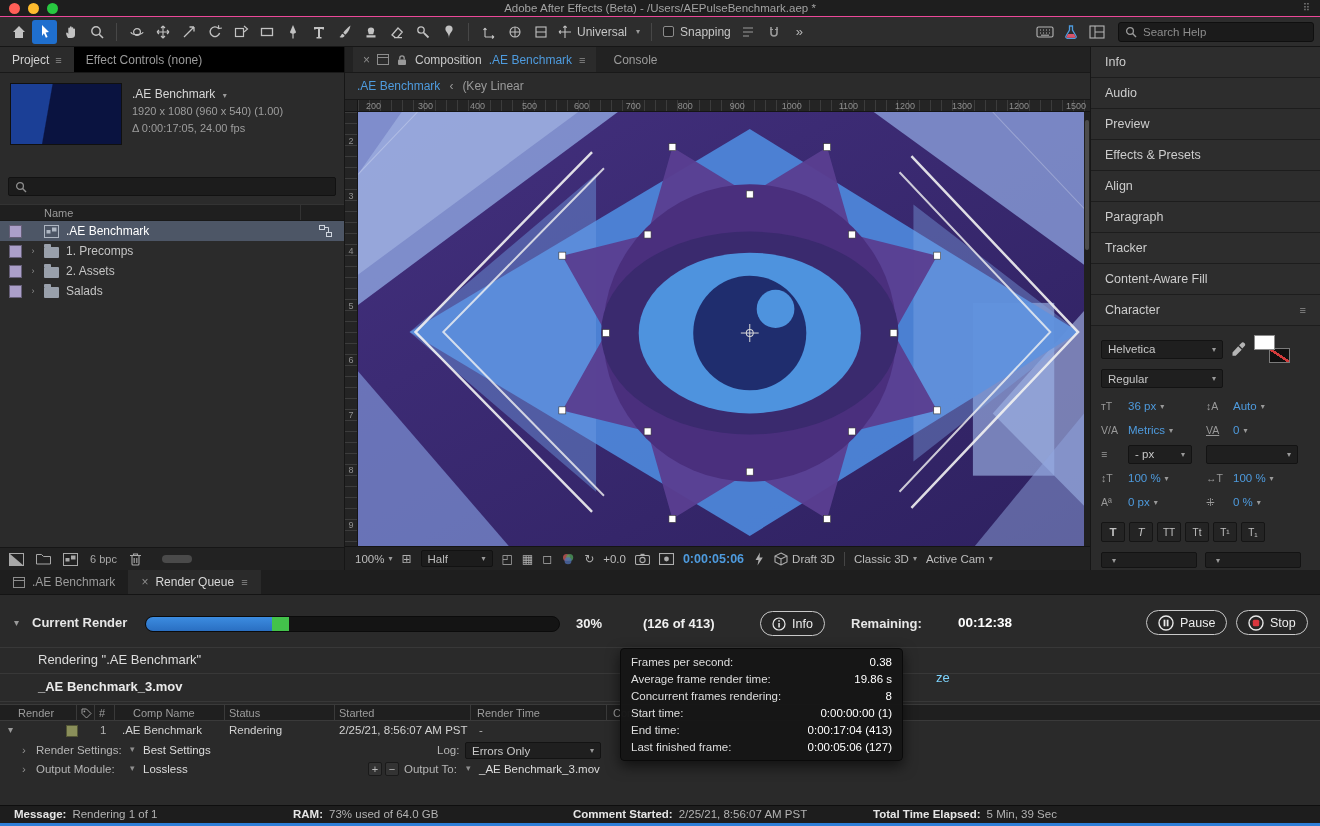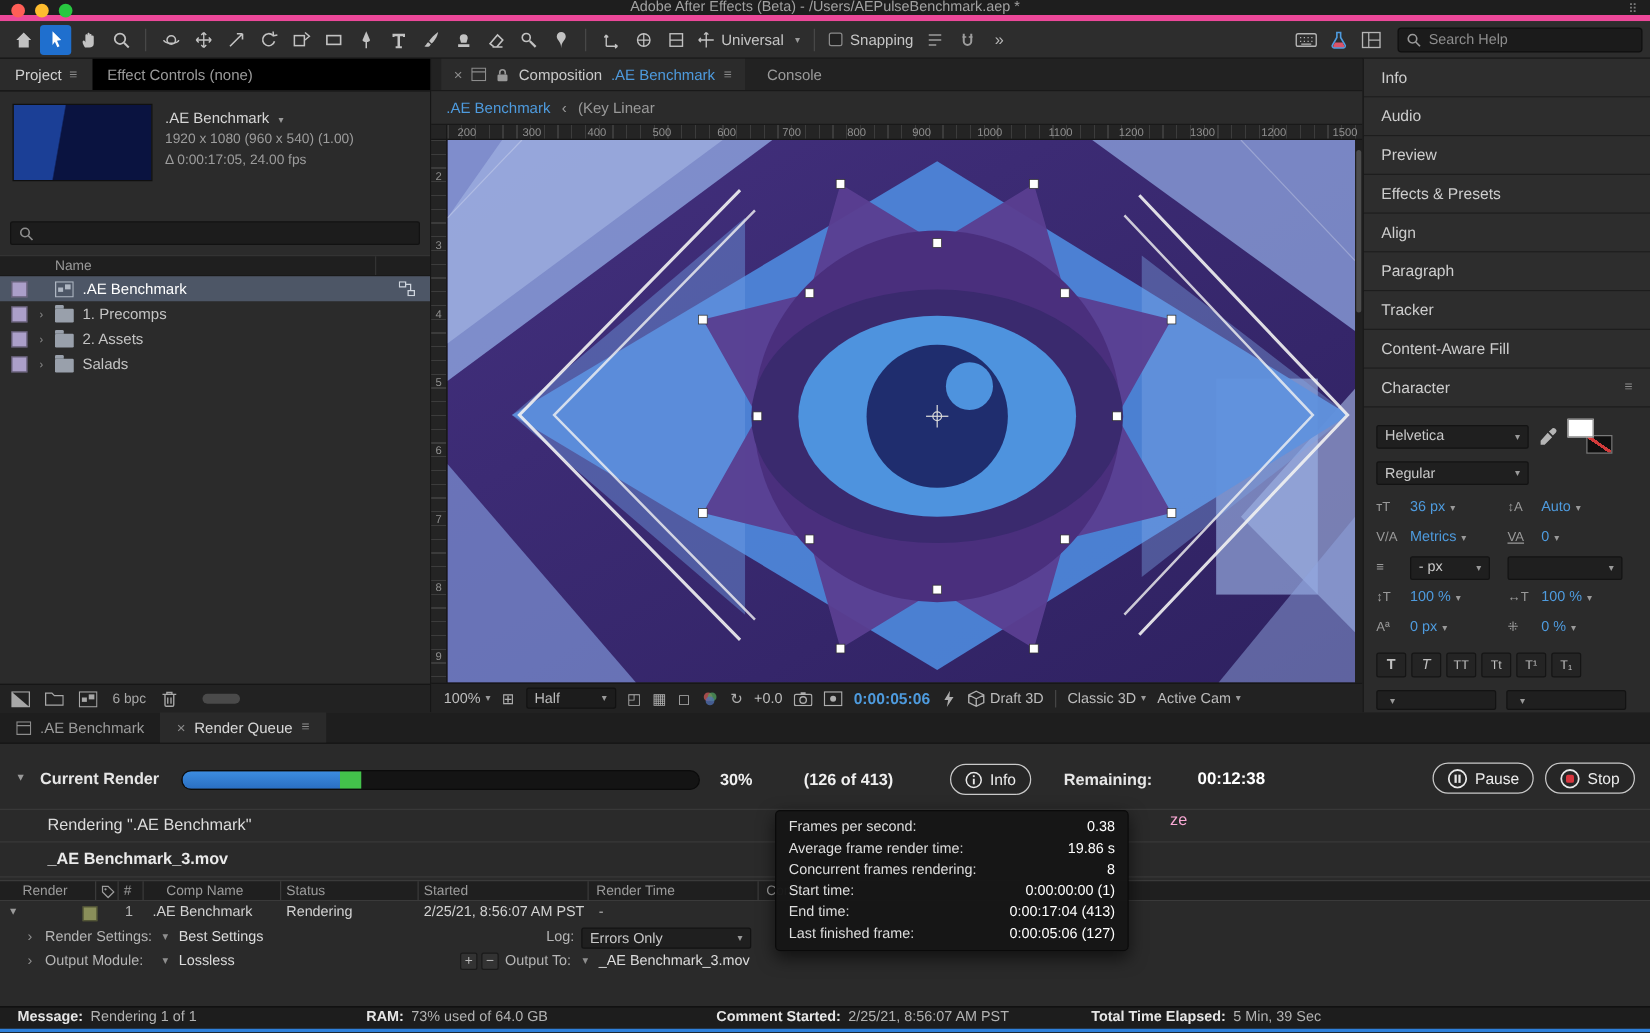--- a/index.html
+++ b/index.html
@@ -3,21 +3,21 @@
 <meta charset="utf-8">
 <style>
 *{box-sizing:border-box;margin:0;padding:0;}
 body{background:#111;font-family:"Liberation Sans","DejaVu Sans",sans-serif;}
 .app{position:relative;width:1320px;height:826px;background:#262626;color:#c6c6c6;font-size:12px;overflow:hidden;}
 svg{display:block;}
 .dd{font-size:8px;color:#9a9a9a;margin-left:4px;}
 .bluev{color:#4e9bde;}
 
 
-.titlebar{position:absolute;top:0;left:0;right:0;height:17px;background:#1e1e1e;border-bottom:5px solid #ec4899;display:flex;align-items:center;justify-content:center;font-size:11.5px;color:#a2a2a2;}
+.titlebar{position:absolute;top:0;left:0;right:0;height:17px;background:#1e1e1e;border-bottom:1px solid #ec4899;display:flex;align-items:center;justify-content:center;font-size:11.5px;color:#a2a2a2;}
 .traffic{position:absolute;left:9px;top:3px;display:flex;gap:8px;}
 .light{width:11px;height:11px;border-radius:50%;}
 .light.red{background:#ff5f57;}.light.yellow{background:#febc2e;}.light.green{background:#28c840;}
 .tb-right{position:absolute;right:10px;top:2px;color:#7c7c7c;font-size:10px;}
 
 
 .toolbar{position:absolute;top:17px;left:0;right:0;height:30px;background:#2d2d2d;border-bottom:1px solid #161616;display:flex;align-items:center;padding:0 6px;gap:1px;}
 .tool{width:25px;height:24px;border-radius:3px;display:flex;align-items:center;justify-content:center;flex:none;color:#c2c2c2;font-size:13px;}
 .tool.active{background:#1f6fce;}
 .tsep{width:1px;height:18px;background:#474747;margin:0 6px;flex:none;}
@@ -102,21 +102,21 @@
 .cr-pct{left:576px;top:8px;font-weight:bold;font-size:13px;color:#f0f0f0;}
 .cr-frames{left:643px;top:8px;font-weight:bold;font-size:13px;color:#f0f0f0;}
 .pillbtn{height:25px;border:1.5px solid #c9c9c9;border-radius:13px;display:flex;align-items:center;gap:6px;padding:0 11px;color:#ececec;font-size:12.5px;background:#262626;}
 .cr-info{left:760px;top:3px;}
 .cr-remlab{left:851px;top:8px;font-weight:bold;font-size:13px;color:#e6e6e6;}
 .cr-remval{left:958px;top:7px;font-weight:bold;font-size:13.5px;color:#fff;}
 .cr-pause{left:1146px;top:2px;}
 .cr-stop{left:1236px;top:2px;}
 .qdiv{position:absolute;left:0;right:0;height:1px;background:#383838;}
 .q-line1{position:absolute;left:38px;top:82px;font-size:13px;color:#dcdcdc;}
-.q-frag{position:absolute;left:936px;top:78px;font-size:13px;color:#f9a8d4;}
+.q-frag{position:absolute;left:936px;top:100px;font-size:13px;color:#7dd3fc;}
 .q-line2{position:absolute;left:38px;top:109px;font-size:13px;font-weight:bold;color:#eaeaea;}
 .qhead{position:absolute;left:0;right:0;top:134px;height:17px;background:#1f1f1f;border-top:1px solid #3a3a3a;border-bottom:1px solid #3a3a3a;font-size:11px;color:#9c9c9c;}
 .qhead span{position:absolute;top:2px;}
 .qhead .vline{position:absolute;top:0;bottom:0;width:1px;background:#3a3a3a;}
 .qrow{position:absolute;left:0;right:0;top:152px;height:18px;font-size:11.5px;color:#d2d2d2;}
 .qrow>*{position:absolute;top:2px;}
 .qsub{position:absolute;left:0;right:0;height:18px;font-size:11.5px;color:#b5b5b5;}
 .qsub>*{position:absolute;top:2px;}
 .qsel{height:17px;background:#1f1f1f;border:1px solid #131313;border-radius:2px;display:flex;align-items:center;justify-content:space-between;padding:0 6px;color:#c9c9c9;top:0 !important;}
 .minibtn{width:14px;height:14px;background:#333;border:1px solid #1a1a1a;border-radius:2px;color:#bbb;display:flex;align-items:center;justify-content:center;font-size:11px;top:1px !important;}

